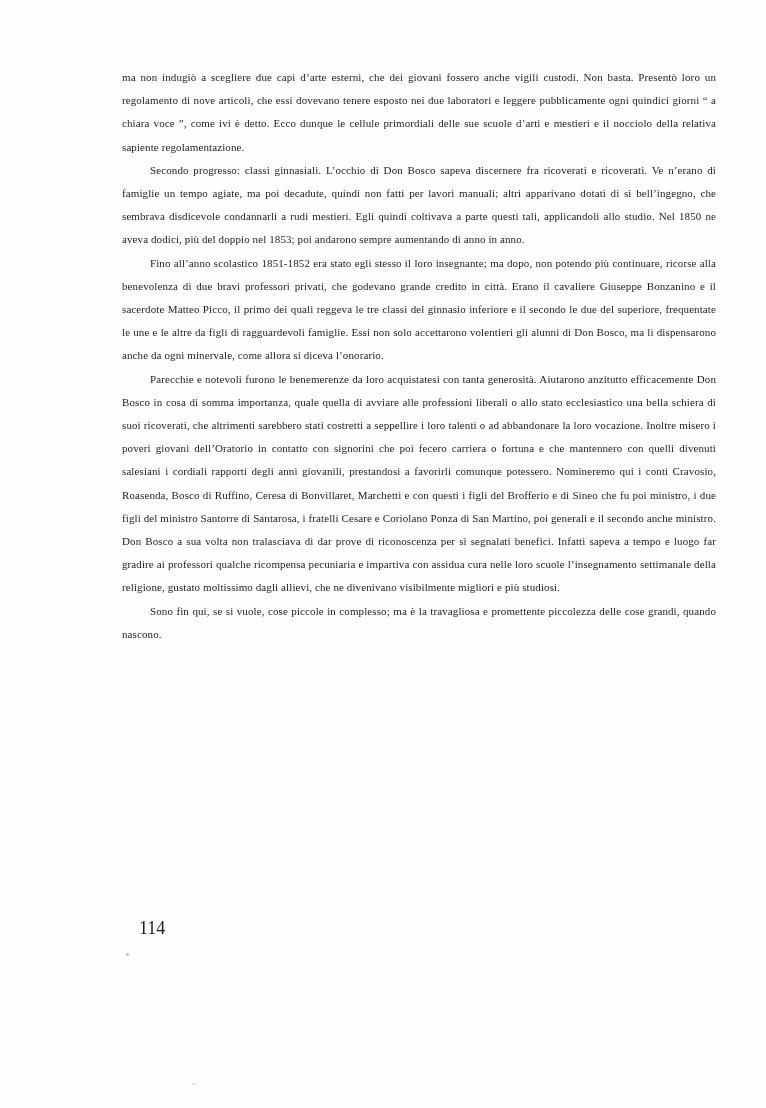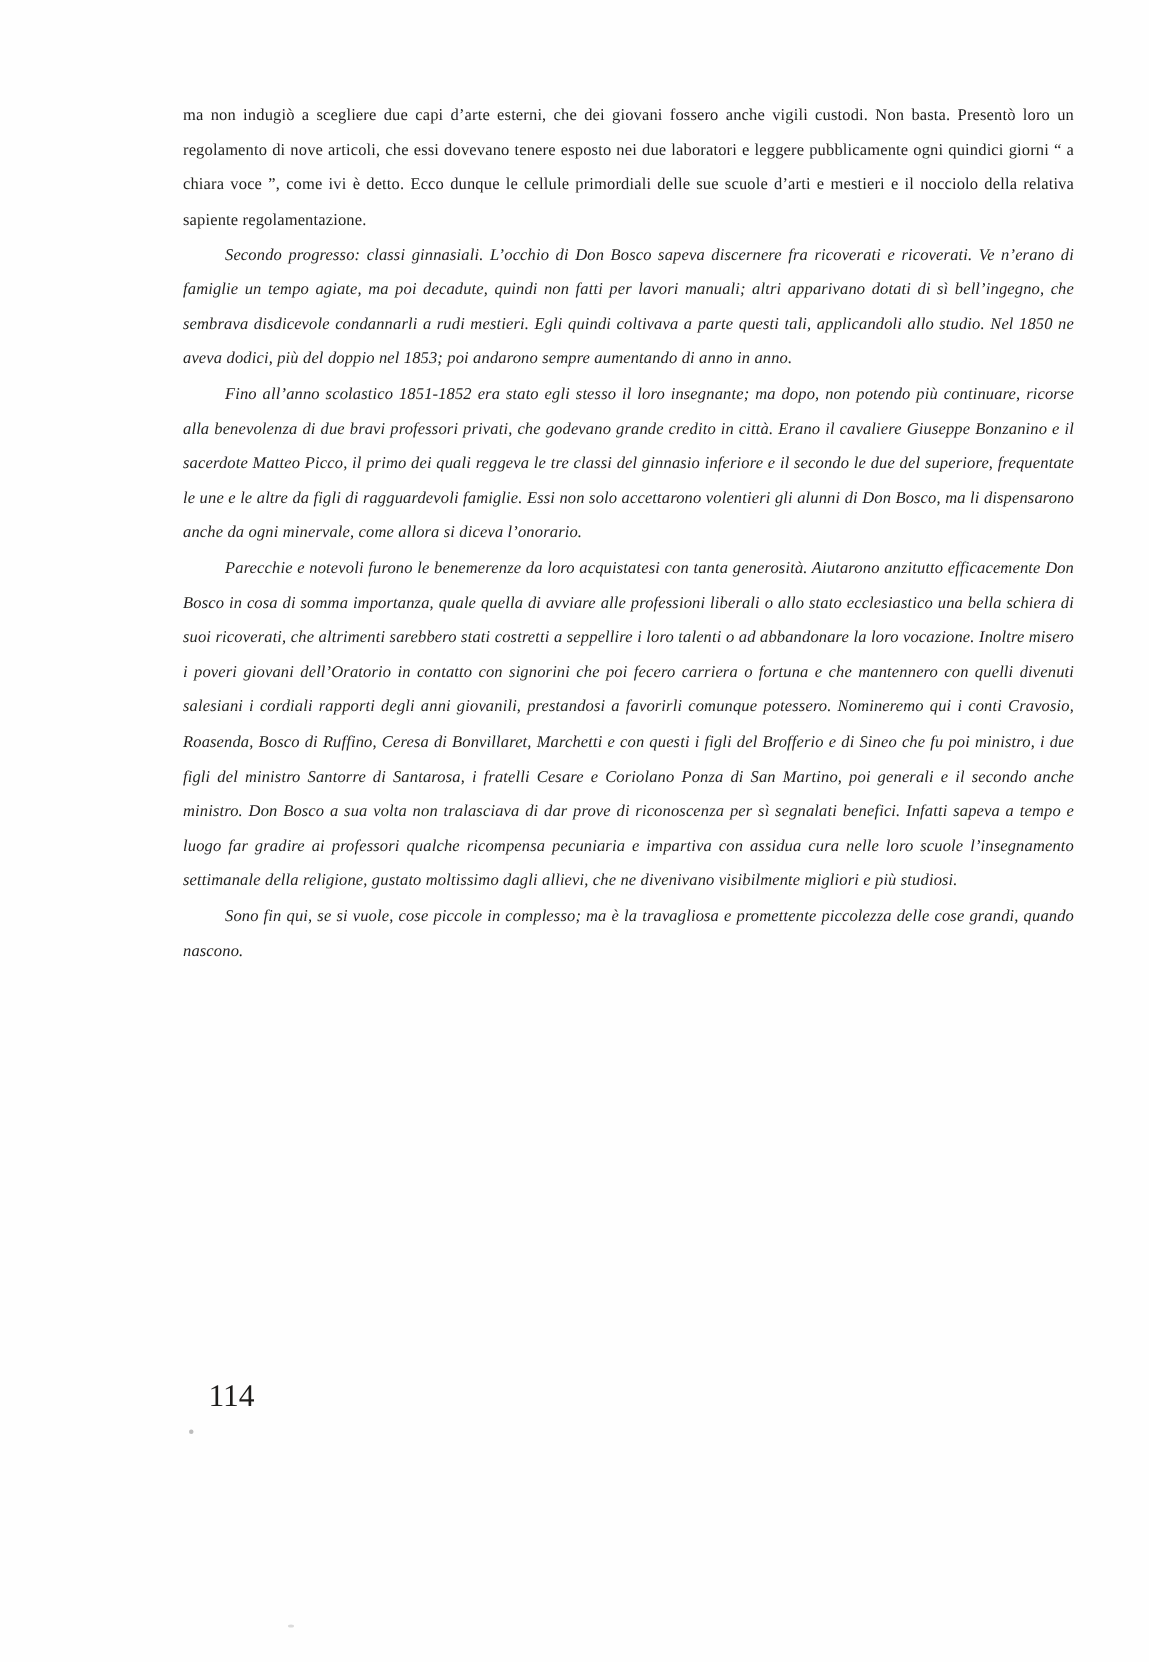--- a/index.html
+++ b/index.html
@@ -27,27 +27,26 @@
     letter-spacing: 0.1px;
   }
   .para {
     margin: 0;
     text-indent: 0;
     hyphens: auto;
     -webkit-hyphens: auto;
   }
   .para.indent {
     text-indent: 28px;
-    font-style: italic;
   }
   .page-number {
     position: absolute;
     left: 139px;
     top: 918px;
-    font-size: 21px;
+    font-size: 18px;
     font-weight: 500;
     color: #1f1e1c;
     text-align: right;
   }
   .speck {
     position: absolute;
     background: #bdbdbd;
     border-radius: 50%;
   }
   .speck1 { left: 126px; top: 953px; width: 3px; height: 3px; }

